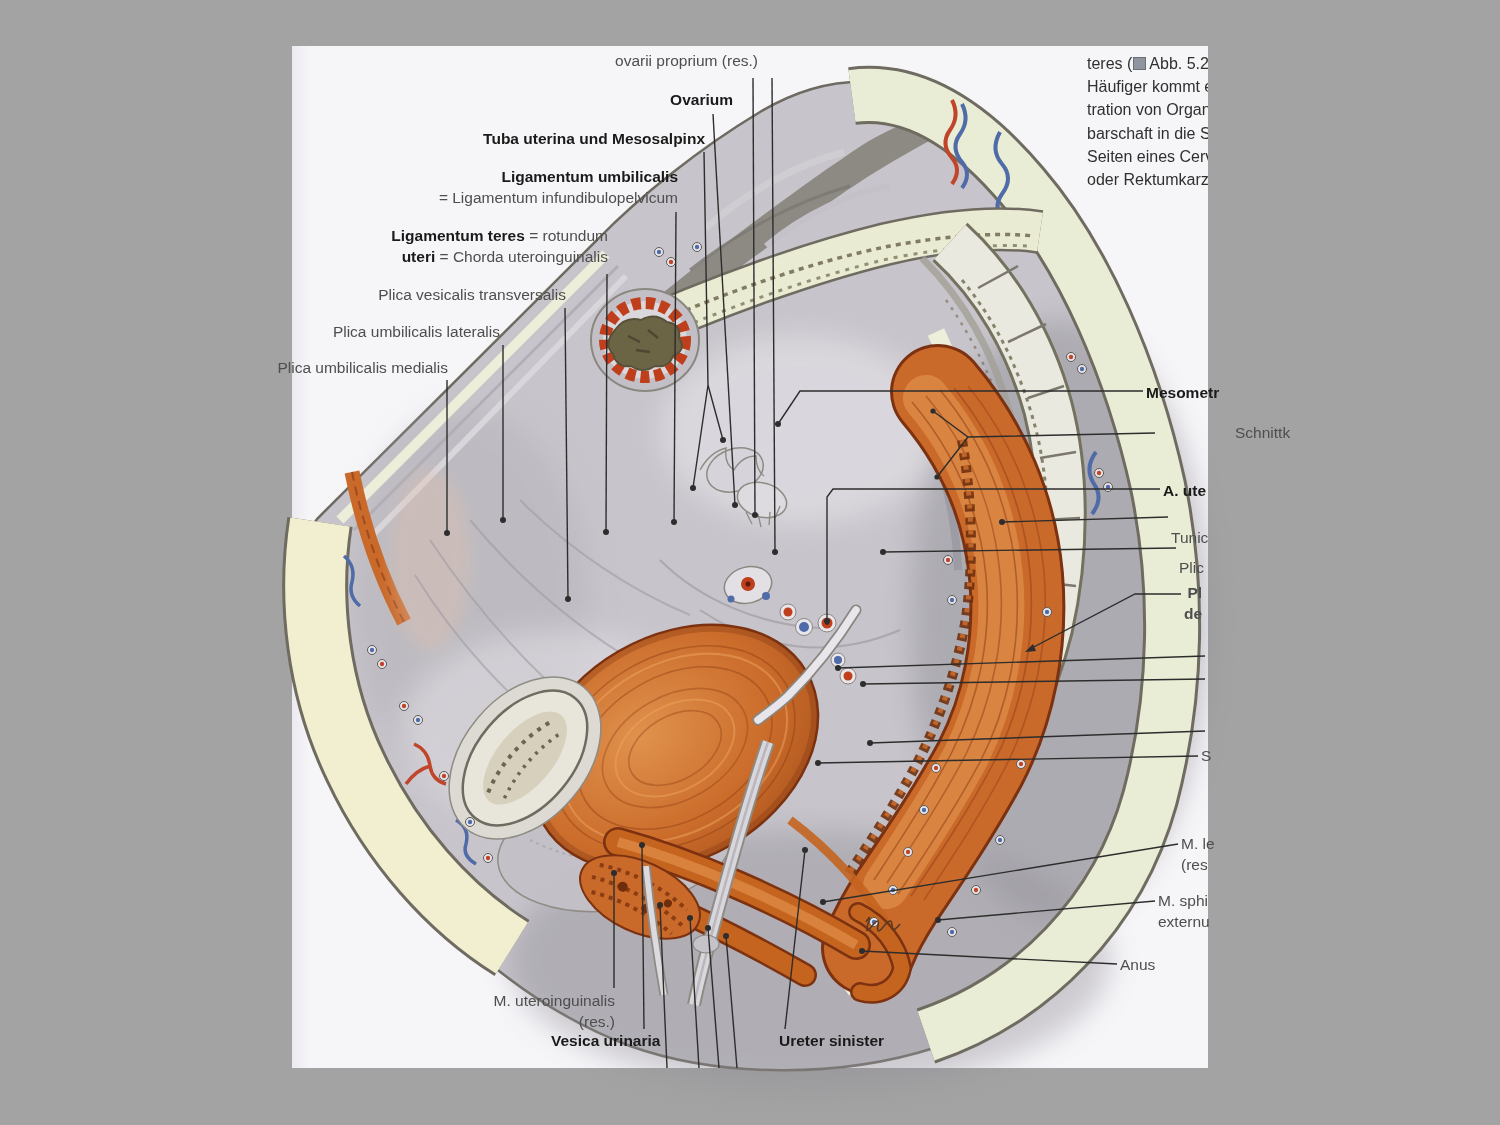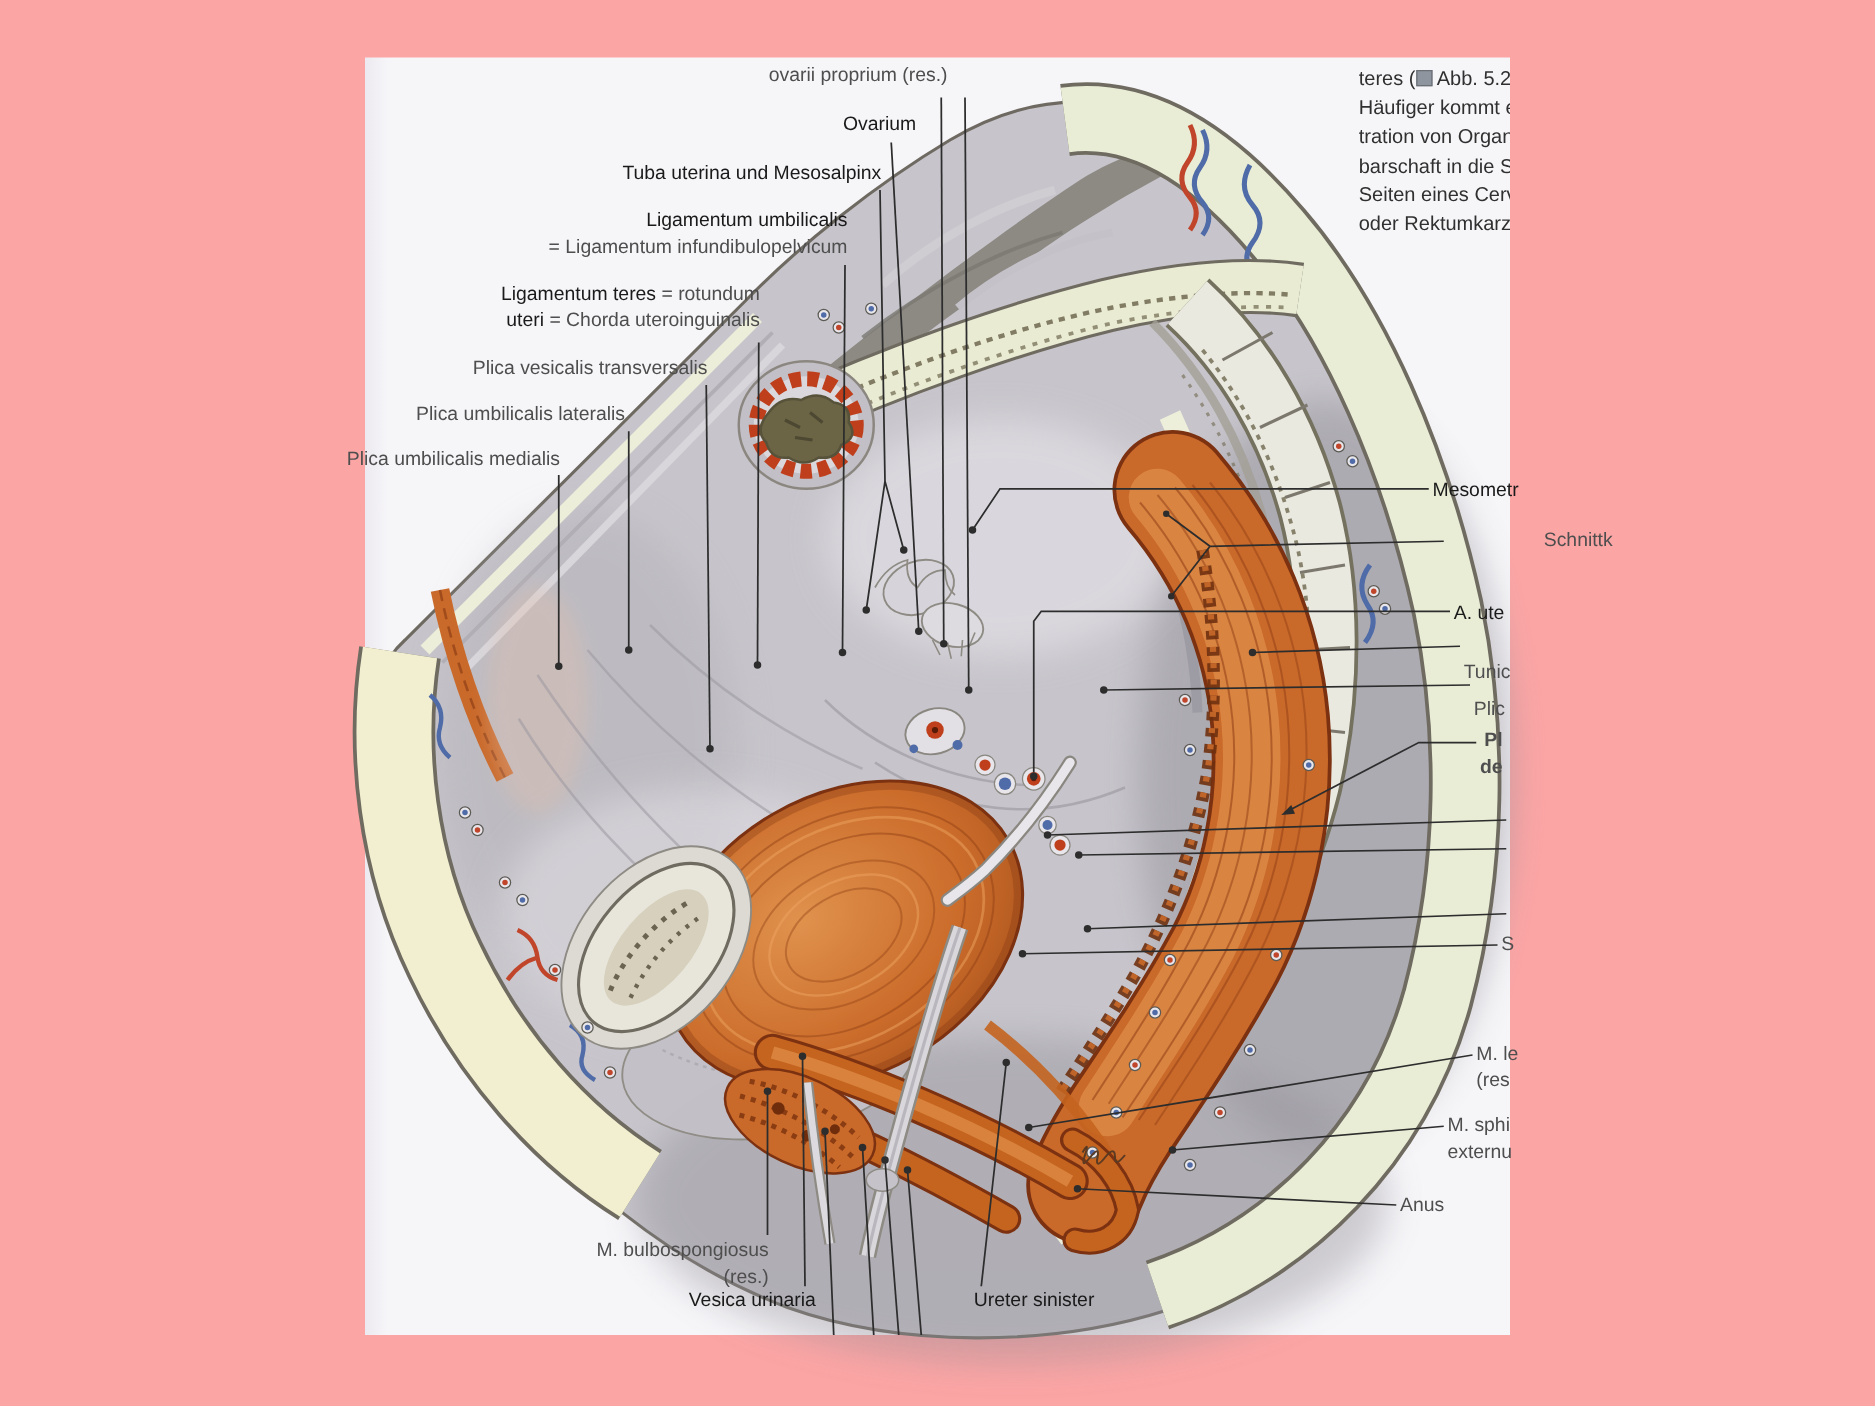--- a/index.html
+++ b/index.html
@@ -1,22 +1,22 @@
 <!DOCTYPE html>
 <html><head>
 <meta charset="utf-8">
 <style>
   html,body{margin:0;padding:0;background:#ffffff;}
-  .stage{position:relative;width:1500px;height:1125px;background:#fca5a5;overflow:hidden;
+  .stage{position:relative;width:1500px;height:1125px;background:#a3a3a3;overflow:hidden;
          font-family:"Liberation Sans",sans-serif;}
   .page{position:absolute;left:292px;top:46px;width:916px;height:1022px;background:#f6f5f8;
         background:linear-gradient(90deg,#eceaf0 0,#f6f5f8 18px,#f6f5f8 100%);}
   svg.art{position:absolute;left:0;top:0;}
   .lbl{position:absolute;font-size:15.5px;line-height:20.5px;color:#4e4e4e;white-space:nowrap;}
-  .lbl .b{font-weight:normal;color:#1a1a1a;}
+  .lbl .b{font-weight:bold;color:#1a1a1a;}
   .par{position:absolute;left:1087px;top:52px;width:121px;font-size:16px;line-height:23.2px;
        color:#303030;white-space:nowrap;overflow:hidden;}
   .icon-abb{display:inline-block;width:11px;height:11px;background:#8f959e;border:1px solid #6b7077;
             margin:0 3px 0 1px;vertical-align:-1px;}
 </style>
 </head>
 <body>
 
 <div class="stage">
   <div class="page"></div>
@@ -396,21 +396,21 @@
         <div><span>(res</span></div>
       </div>
       <div class="lbl" style="left: 1158px; top: 891px; text-align: left;">
         <div><span>M. sphi</span></div>
         <div><span>externu</span></div>
       </div>
       <div class="lbl" style="left: 1120px; top: 955px; text-align: left;">
         <div><span>Anus</span></div>
       </div>
       <div class="lbl" style="left: 418px; top: 991px; width: 197px; text-align: right;">
-        <div><span>M. bulbospongiosus</span></div>
+        <div><span>M. uteroinguinalis</span></div>
         <div><span>(res.)</span></div>
       </div>
       <div class="lbl" style="left: 551px; top: 1031px; text-align: left;">
         <div><span class="b">Vesica urinaria</span></div>
       </div>
       <div class="lbl" style="left: 779px; top: 1031px; text-align: right;">
         <div><span class="b">Ureter sinister</span></div>
       </div>
     </div>
 

